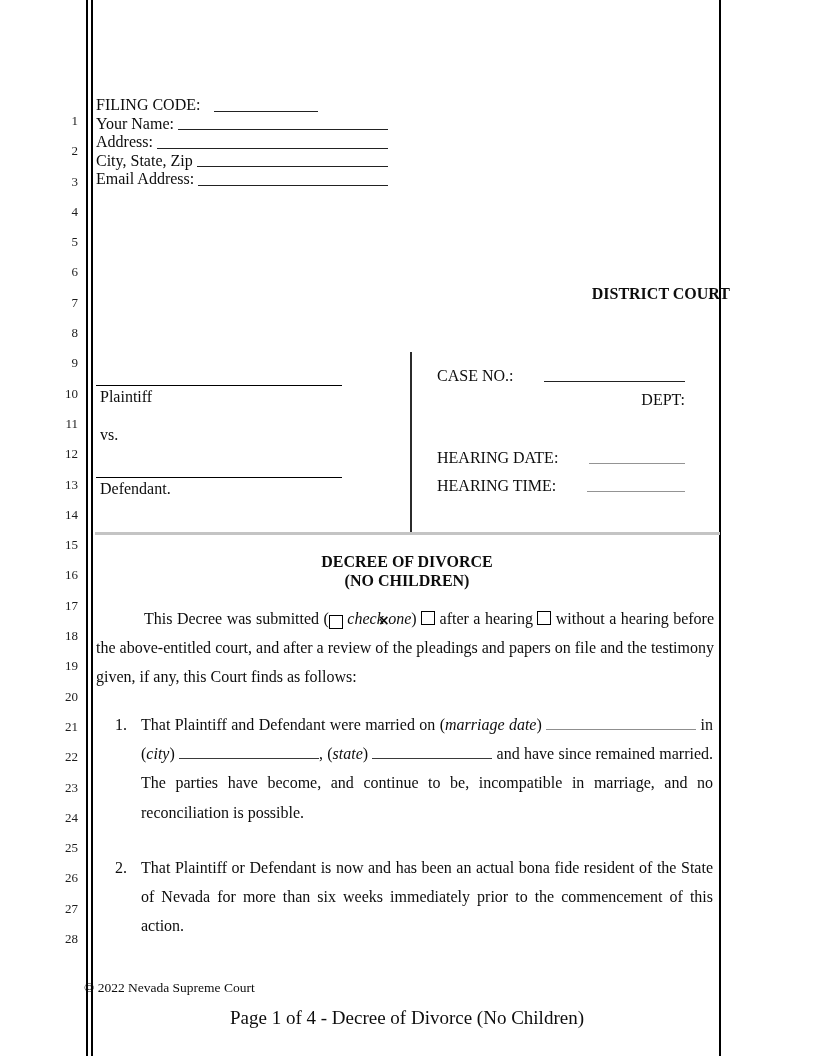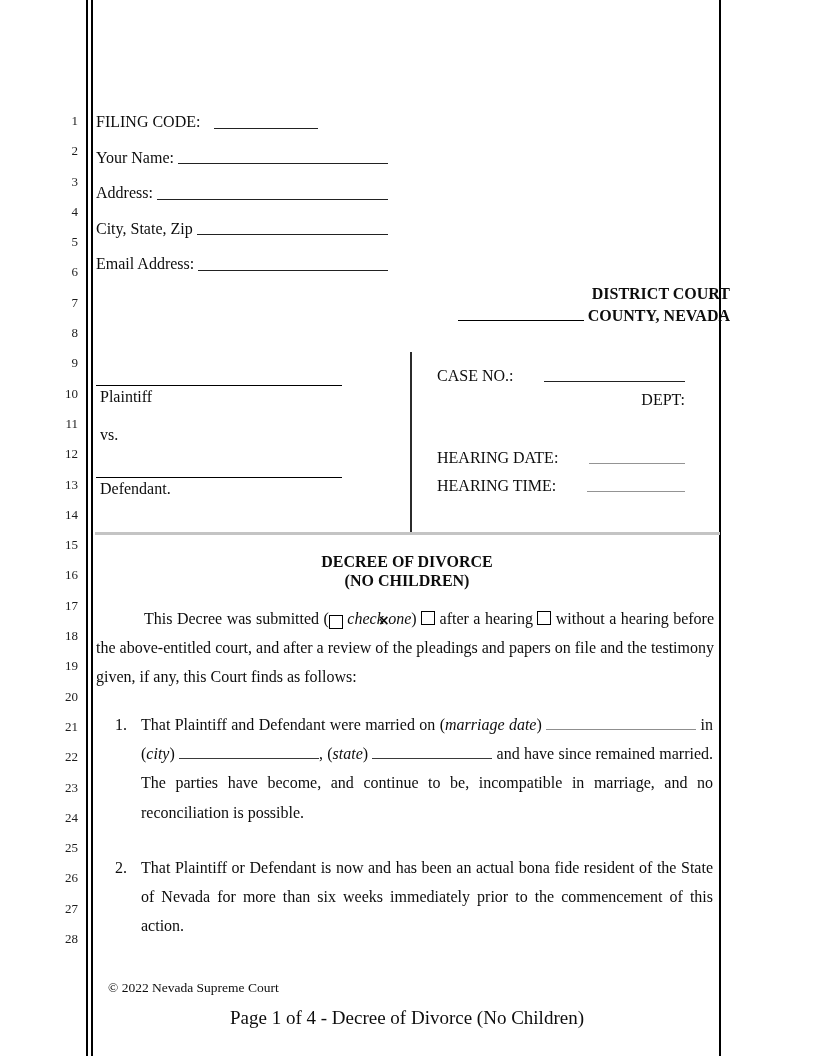--- a/index.html
+++ b/index.html
@@ -12,21 +12,21 @@
   .vrule { position:absolute; top:0; bottom:0; background:#000; }
   .vrule.a { left:86px; width:2px; }
   .vrule.b { left:91px; width:2px; }
   .vrule.right { left:719px; width:2px; }
   
   .line-num-col { position:absolute; left:38px; top:106px; width:40px; text-align:right;
     font-size:13px; color:#1c1c1c; }
   .line-num-col div { height:30.3px; line-height:30.3px; }
   
   .header-block { position:absolute; left:96px; top:96px; width:292px; line-height:18.6px; }
-  .hrow { display:flex; align-items:flex-end; height:18.6px;margin-top:17px; }
+  .hrow { display:flex; align-items:flex-end; height:18.6px; }
   .blank { border-bottom:1.3px solid #222; }
   .hrow .blank { flex:1; margin-left:4px; margin-bottom:3px; }
   .hrow .blank.short { flex:0 0 104px; margin-left:14px; }
   
   .court-heading { position:absolute; left:106px; top:285px; width:624px; text-align:right;
     font-weight:bold; line-height:18.6px; }
   .court-heading .u-blank { display:inline-block; width:126px; border-bottom:1.6px solid #000; height:1em; vertical-align:baseline; }
   
   .caption { position:absolute; left:95px; top:350px; width:624px; height:183px; }
   .cap-abs { position:absolute; }
@@ -51,21 +51,21 @@
   .it { font-style:italic; }
   
   .item { position:absolute; left:115px; width:598px; line-height:29.2px; text-align:justify;
     padding-left:26px; box-sizing:border-box; }
   .item .num { position:absolute; left:0; top:0; }
   .item.one { top:710px; }
   .item.two { top:853px; }
   .inline-blank { display:inline-block; height:1em; vertical-align:baseline; border-bottom:1.4px solid #3a3a3a; }
   .inline-blank.gray { border-bottom-color:#8f8f8f; }
   
-  .footer-copyright { position:absolute; left:108px; top:980px; font-size:13.5px; }
+  .footer-copyright { position:absolute; left:84px; top:980px; font-size:13.5px; }
   .footer-page { position:absolute; left:95px; top:1007px; width:624px; text-align:center; font-size:19px; }
 </style>
 </head>
 <body>
 
 <div class="page">
 
   <div class="vrule a"></div>
   <div class="vrule b"></div>
   <div class="vrule right"></div>
@@ -119,21 +119,20 @@
       <span class="blank"></span>
     </div>
     <div class="hrow">
       <span>Email Address:</span>
       <span class="blank"></span>
     </div>
   </div>
 
   <div class="court-heading">
     <div>DISTRICT COURT</div>
-    <div><span class="u-blank"></span><span> COUNTY, NEVADA</span></div>
   </div>
 
   <div class="caption">
     <div class="cap-abs cap-underline" style="left:1px; top:35px;"></div>
     <div class="cap-abs" style="left:5px; top:38px;text-align:center;">Plaintiff</div>
     <div class="cap-abs" style="left:5px; top:76px;">vs.</div>
     <div class="cap-abs cap-underline" style="left:1px; top:127px;"></div>
     <div class="cap-abs" style="left:5px; top:130px;">Defendant.</div>
 
     <div class="cap-divider"></div>

